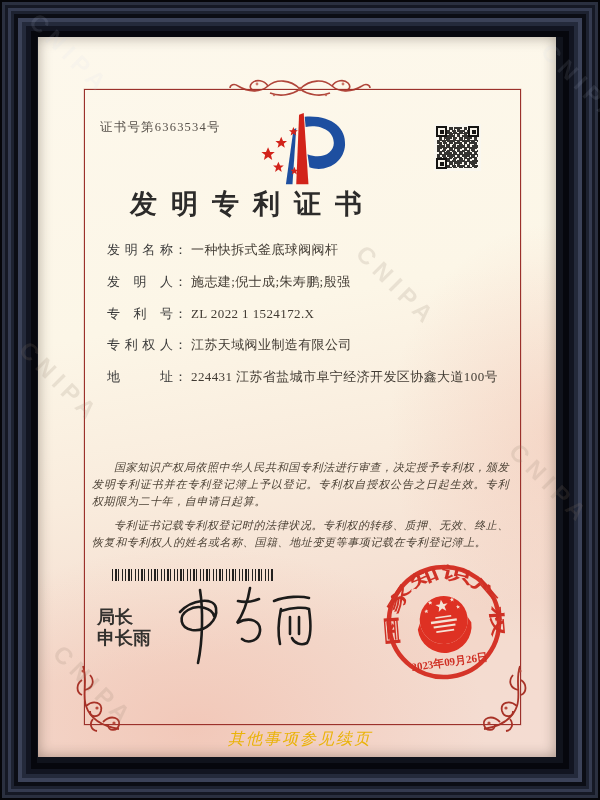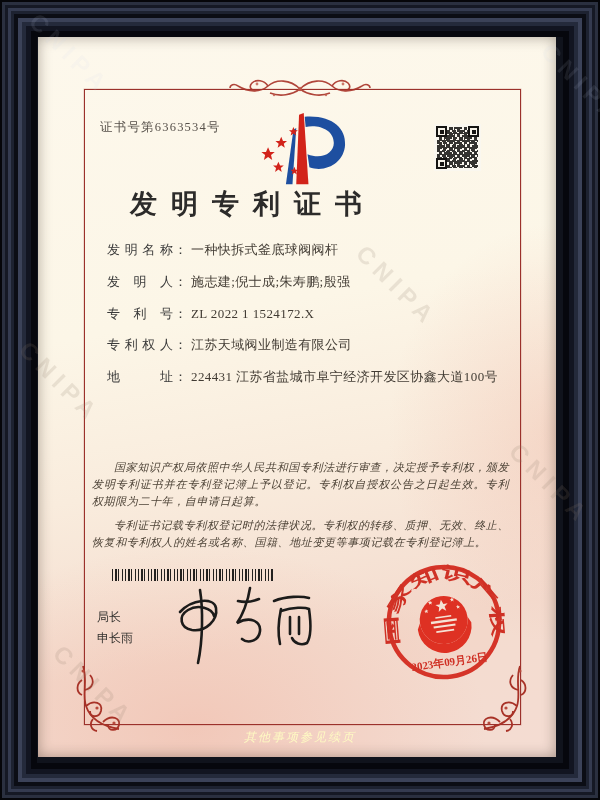--- a/index.html
+++ b/index.html
@@ -65,23 +65,23 @@
   .legal p{margin:0 0 8px 0;text-indent:2em;}
   
   .barcode{
     left:112px;top:569px;width:162px;height:12px;
     background:repeating-linear-gradient(90deg,
       #23211f 0 1px,transparent 1px 3px,
       #23211f 3px 5px,transparent 5px 6px,
       #23211f 6px 7px,transparent 7px 10px,
       #23211f 10px 11px,transparent 11px 13px);
   }
-  .officer{left:97px;top:607px;font-size:12px;color:#33312e;line-height:21px;}
+  .officer{left:97px;top:607px;font-size:18px;color:#33312e;line-height:21px;font-weight:bold;}
   .page-info{left:0;top:704px;width:600px;text-align:center;font-size:10.5px;color:#4b453d;letter-spacing:1px;}
-  .footer-note{left:0;top:729px;width:600px;text-align:center;font-size:12px;color:#fef9c3;font-style:italic;letter-spacing:2px;}
+  .footer-note{left:0;top:729px;width:600px;text-align:center;font-size:16px;color:#eab308;font-style:italic;letter-spacing:2px;}
   
   .qr{
     left:434px;top:124px;width:47px;height:47px;background:#faf7ef;
     padding:2px;box-sizing:border-box;
   }
   .qr-noise{
     position:absolute;inset:3px;
     background-image:
       repeating-conic-gradient(from 0deg,#1f1e1c 0% 25%,transparent 25% 50%),
       repeating-conic-gradient(from 90deg,#1f1e1c 0% 22%,transparent 22% 50%);

